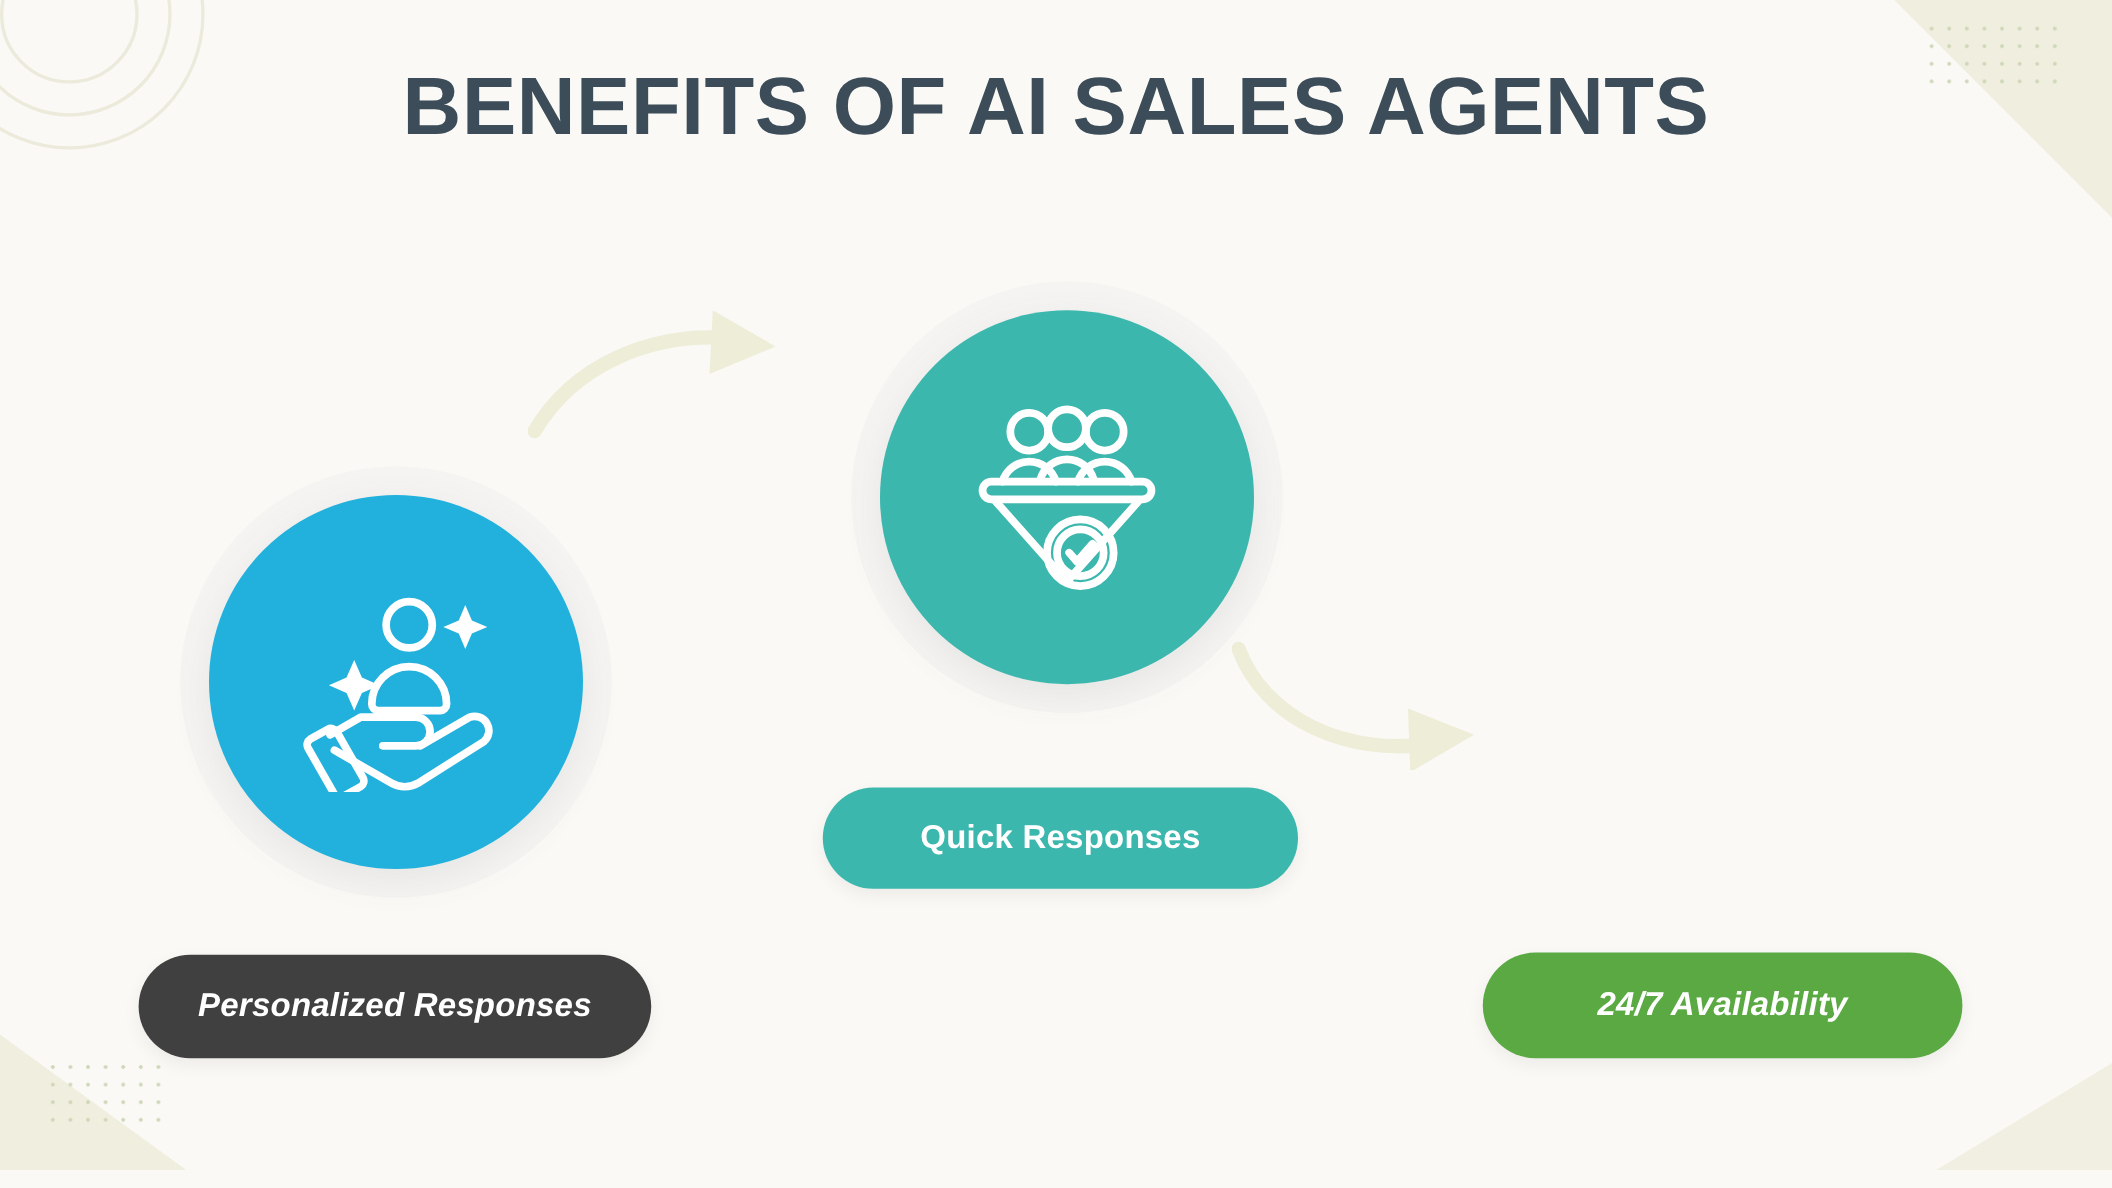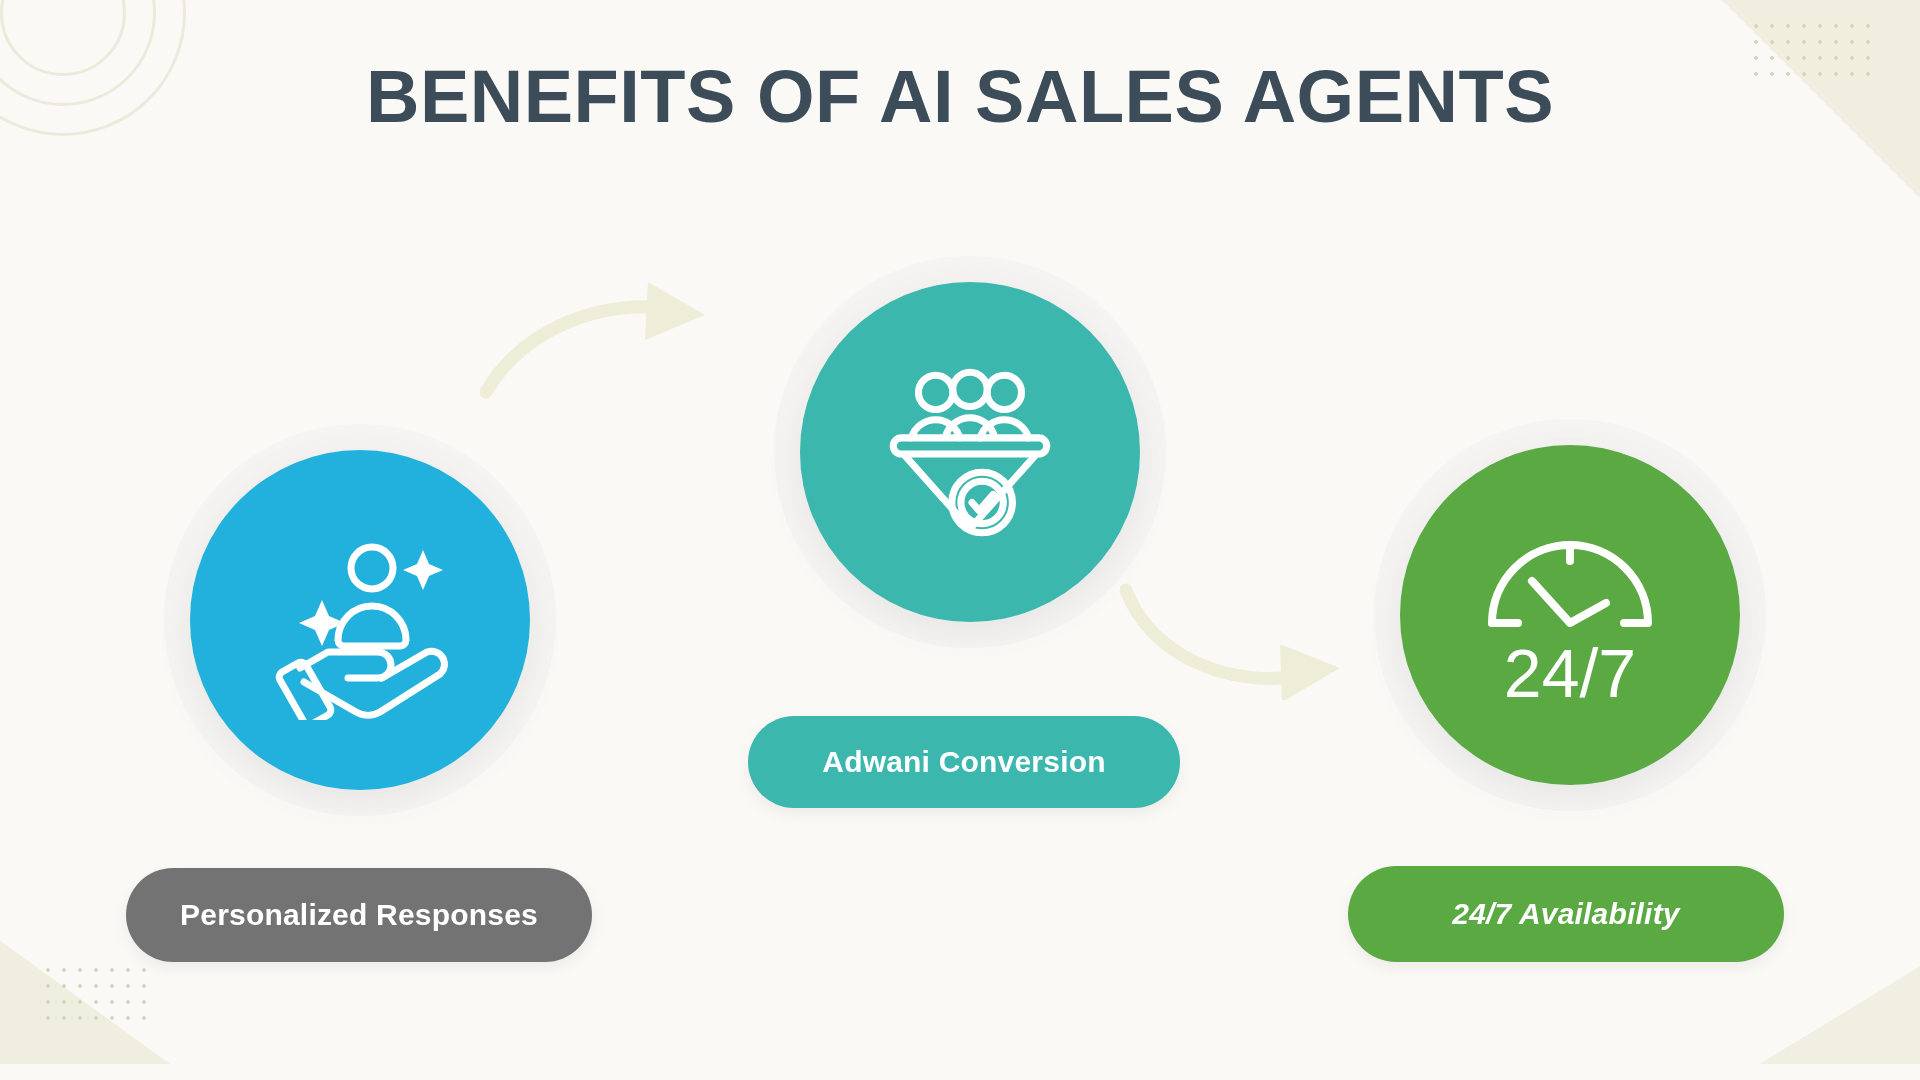--- a/index.html
+++ b/index.html
@@ -258,38 +258,27 @@
         <path d="M110 86 a25 25 0 0 1 48 0"></path>
         <rect x="24" y="86" width="152" height="16" rx="8"></rect>
         <path d="M36 104 L100 176 L164 104"></path>
         <circle cx="112" cy="150" r="30"></circle>
         <circle cx="112" cy="150" r="21"></circle>
         <path d="M102 150 l7 8 l14 -16"></path>
       </g>
     </svg>
   </div>
 
-  <div class="circle" id="circle-3" style="background:#5aa942;">
-    <svg viewBox="0 0 200 200" width="200" height="200">
-      <g fill="none" stroke="#ffffff" stroke-width="8" stroke-linecap="round" stroke-linejoin="round">
-        <path d="M22 108 a78 78 0 0 1 156 0 h-24"></path>
-        <path d="M22 108 h26"></path>
-        <path d="M100 30 v16"></path>
-        <path d="M62 66 L100 108 L136 88"></path>
-      </g>
-      <text x="100" y="182" text-anchor="middle" font-family="'Liberation Sans', sans-serif" font-size="68" fill="#ffffff">24/7</text>
-    </svg>
-  </div>
-
-  <div class="pill" id="pill-1" style="background:#737373;">
+
+  <div class="pill" id="pill-1" style="background:#404040;font-style:italic;">
     <span>Personalized Responses</span>
   </div>
 
   <div class="pill" id="pill-2" style="background:#3cb7ad;">
-    <span>Adwani Conversion</span>
+    <span>Quick Responses</span>
   </div>
 
   <div class="pill" id="pill-3" style="background:#5aa942;font-style:italic;">
     <span>24/7 Availability</span>
   </div>
 
 
 </div>
 
 </body></html>

